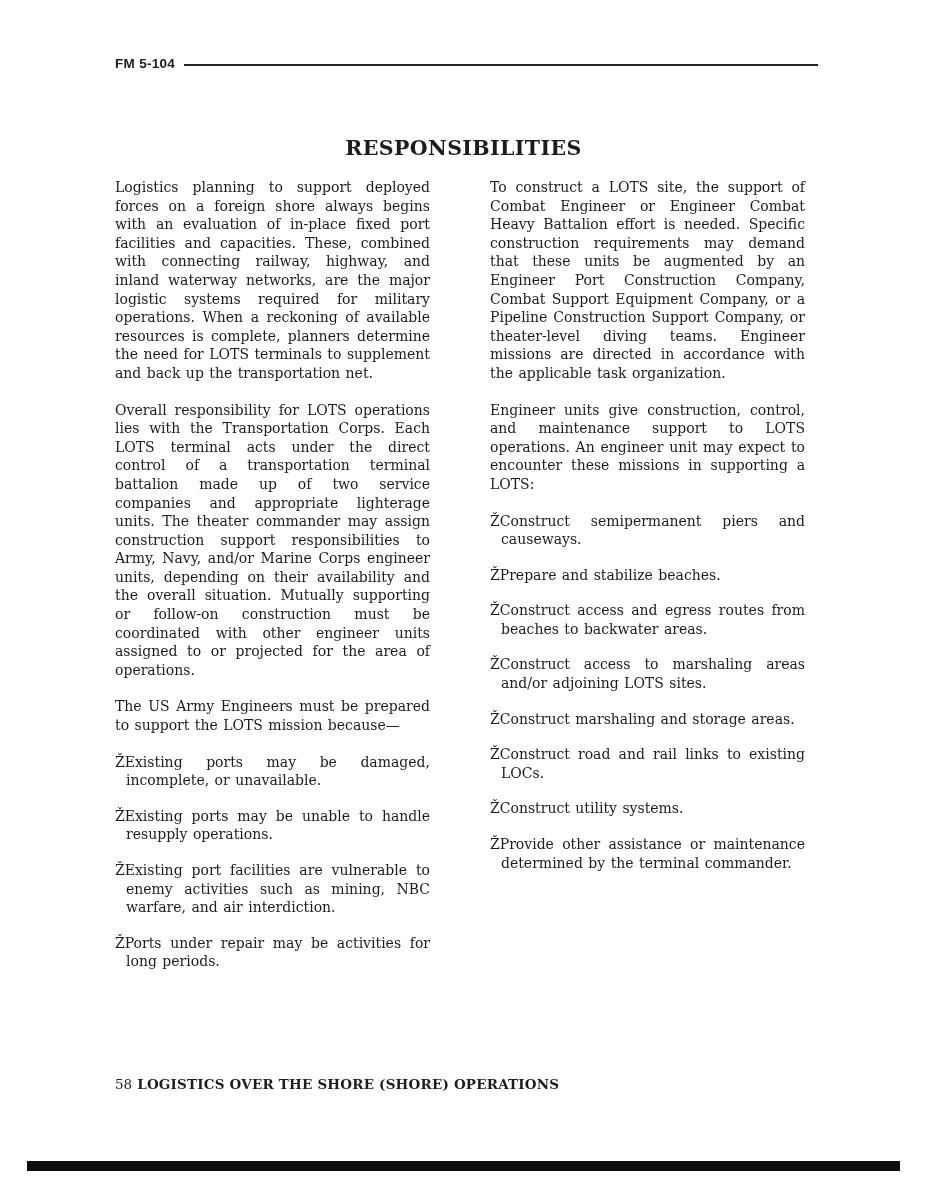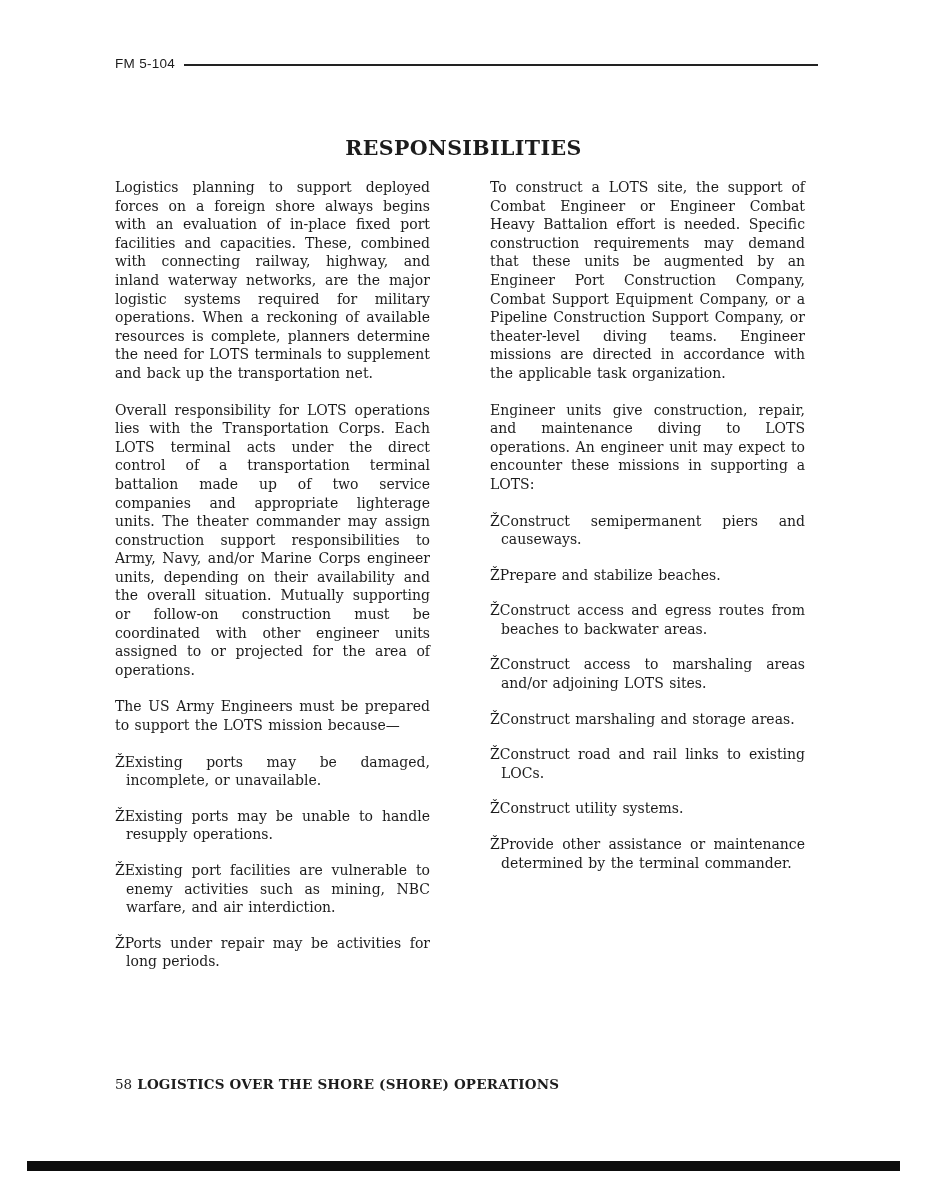--- a/index.html
+++ b/index.html
@@ -19,21 +19,21 @@
   .doc-header {
     position: absolute;
     top: 56px;
     left: 115px;
     right: 109px;
     display: flex;
     align-items: center;
   }
   .doc-id {
     font-family: "Liberation Sans", "DejaVu Sans", sans-serif;
-    font-weight: normal;
+    font-weight: bold;
     font-size: 13.5px;
     letter-spacing: 0.3px;
     white-space: nowrap;
     text-align: right;
   }
   .header-rule {
     flex: 1;
     height: 0;
     border-top: 2px solid #222;
     margin-left: 9px;
@@ -125,21 +125,21 @@
       <p>The US Army Engineers must be prepared to support the LOTS mission because—</p>
 
       <div class="bullet"><span class="glyph">Ž</span><span class="btext">Existing ports may be damaged, incomplete, or unavailable.</span></div>
       <div class="bullet"><span class="glyph">Ž</span><span class="btext">Existing ports may be unable to handle resupply operations.</span></div>
       <div class="bullet"><span class="glyph">Ž</span><span class="btext">Existing port facilities are vulnerable to enemy activities such as mining, NBC warfare, and air interdiction.</span></div>
       <div class="bullet"><span class="glyph">Ž</span><span class="btext">Ports under repair may be activities for long periods.</span></div>
     </div>
 
     <div class="col">
       <p>To construct a LOTS site, the support of Combat Engineer or Engineer Combat Heavy Battalion effort is needed. Specific construction requirements may demand that these units be augmented by an Engineer Port Construction Company, Combat Support Equipment Company, or a Pipeline Construction Support Company, or theater-level diving teams. Engineer missions are directed in accordance with the applicable task organization.</p>
-      <p>Engineer units give construction, repair, and maintenance diving to LOTS operations. An engineer unit may expect to encounter these missions in supporting a LOTS:</p>
+      <p>Engineer units give construction, control, and maintenance support to LOTS operations. An engineer unit may expect to encounter these missions in supporting a LOTS:</p>
 
       <div class="bullet"><span class="glyph">Ž</span><span class="btext">Construct semipermanent piers and causeways.</span></div>
       <div class="bullet"><span class="glyph">Ž</span><span class="btext">Prepare and stabilize beaches.</span></div>
       <div class="bullet"><span class="glyph">Ž</span><span class="btext">Construct access and egress routes from beaches to backwater areas.</span></div>
       <div class="bullet"><span class="glyph">Ž</span><span class="btext">Construct access to marshaling areas and/or adjoining LOTS sites.</span></div>
       <div class="bullet"><span class="glyph">Ž</span><span class="btext">Construct marshaling and storage areas.</span></div>
       <div class="bullet"><span class="glyph">Ž</span><span class="btext">Construct road and rail links to existing LOCs.</span></div>
       <div class="bullet"><span class="glyph">Ž</span><span class="btext">Construct utility systems.</span></div>
       <div class="bullet"><span class="glyph">Ž</span><span class="btext">Provide other assistance or maintenance determined by the terminal commander.</span></div>
     </div>

